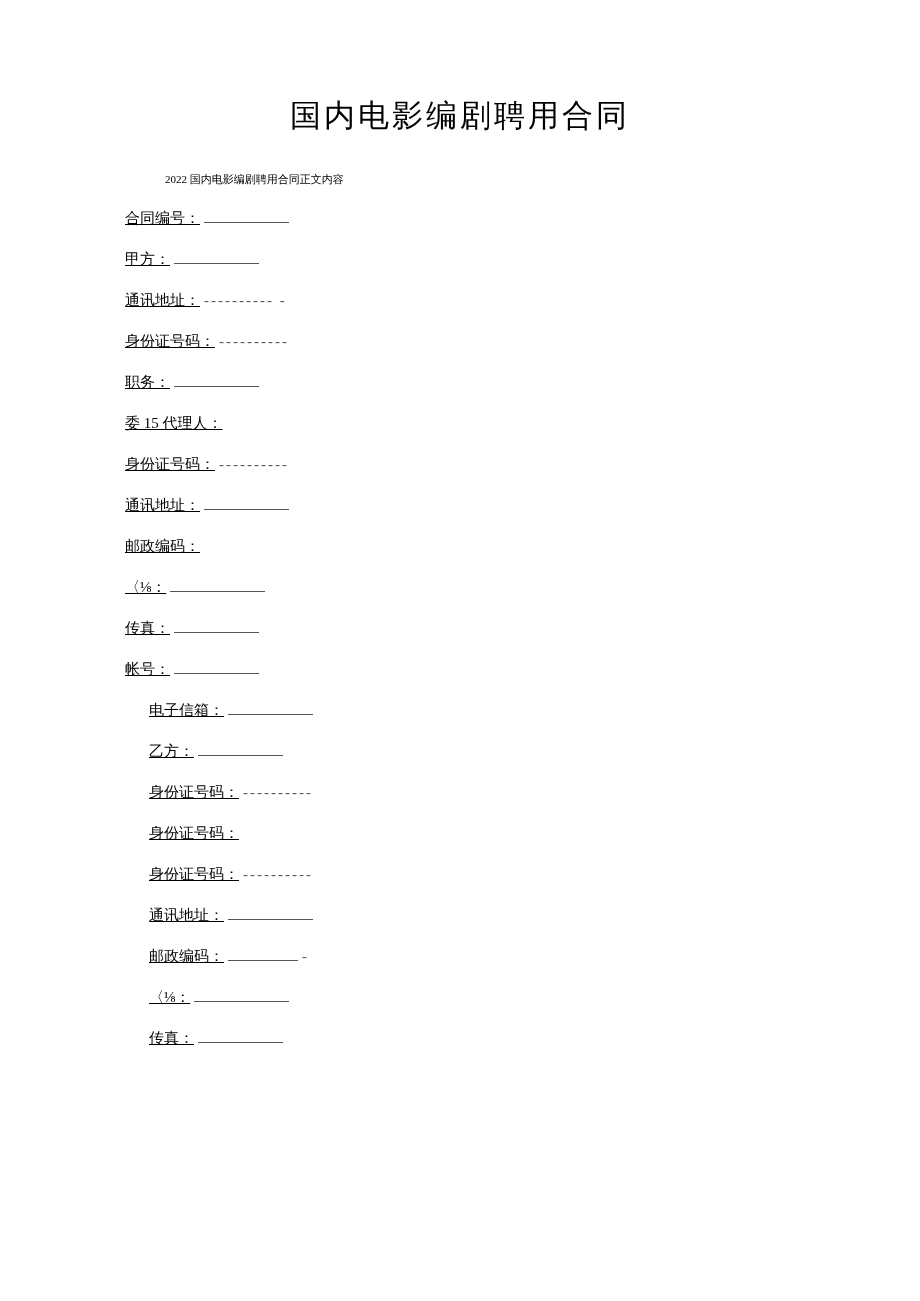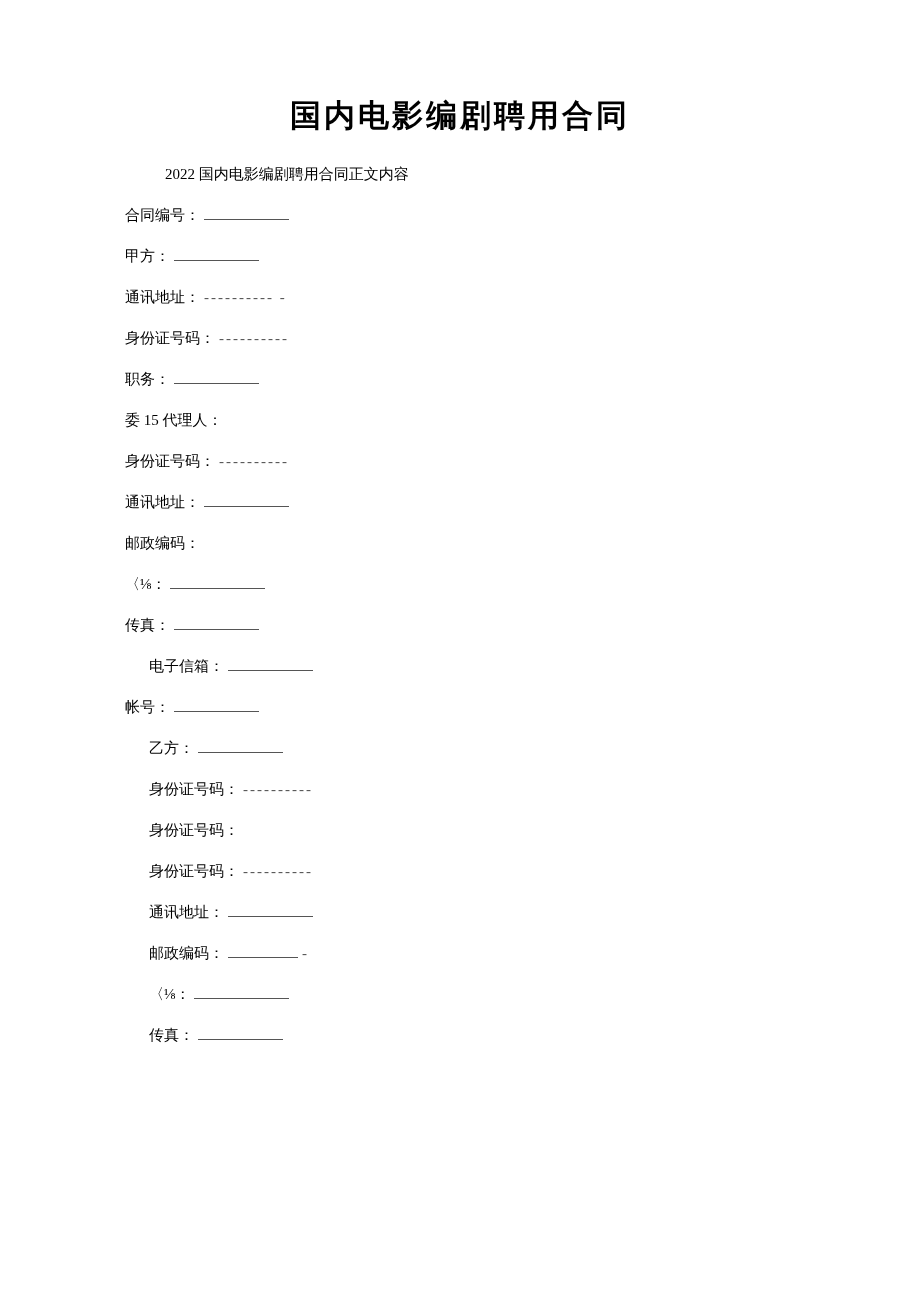--- a/index.html
+++ b/index.html
@@ -15,39 +15,40 @@
       position: relative;
       color: #000000;
     }
     .page {
       padding: 95px 125px 80px 125px;
     }
     .title {
       font-size: 31px;
       text-align: center;
       letter-spacing: 3px;
-      margin-bottom: 28px;
-      font-weight: bold;
+      margin-bottom: 35px;
+      font-weight: normal;
     }
     .subtitle {
-      font-size: 15px;
+      font-size: 11px;
       margin-left: 40px;
       margin-bottom: 22px;
     }
     .field-row {
       font-size: 15px;
       margin-bottom: 22px;
       display: flex;
       align-items: baseline;
     }
     .field-row.indented {
       margin-left: 24px;
     }
     .field-label {
       white-space: nowrap;
+      text-decoration: underline;
     }
     .no-blank {
       margin-bottom: 22px;
     }
     .blank-line {
       display: inline-block;
       border-bottom: 1px solid #555;
       width: 85px;
       height: 14px;
       margin-left: 4px;
@@ -117,27 +118,27 @@
     <span class="field-label">〈⅛：</span>
     <span class="blank-line" style="width:95px;"></span>
   </div>
 
 
   <div class="field-row">
     <span class="field-label">传真：</span>
     <span class="blank-line"></span>
   </div>
 
-  <div class="field-row indented">
-    <span class="field-label">电子信箱：</span>
+  <div class="field-row">
+    <span class="field-label">帐号：</span>
     <span class="blank-line"></span>
   </div>
 
-  <div class="field-row">
-    <span class="field-label">帐号：</span>
+  <div class="field-row indented">
+    <span class="field-label">电子信箱：</span>
     <span class="blank-line"></span>
   </div>
 
   <div class="field-row indented">
     <span class="field-label">乙方：</span>
     <span class="blank-line"></span>
   </div>
 
 
   <div class="field-row indented">

